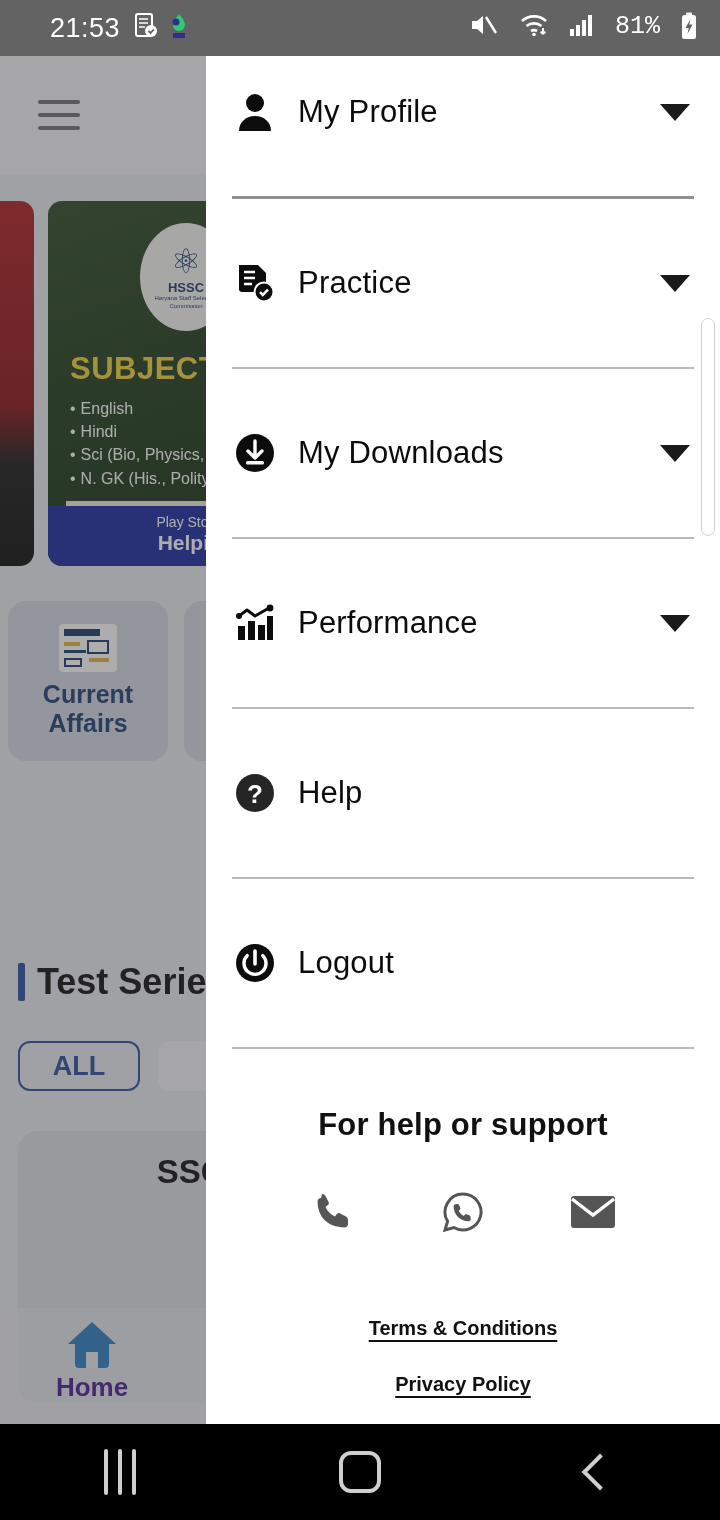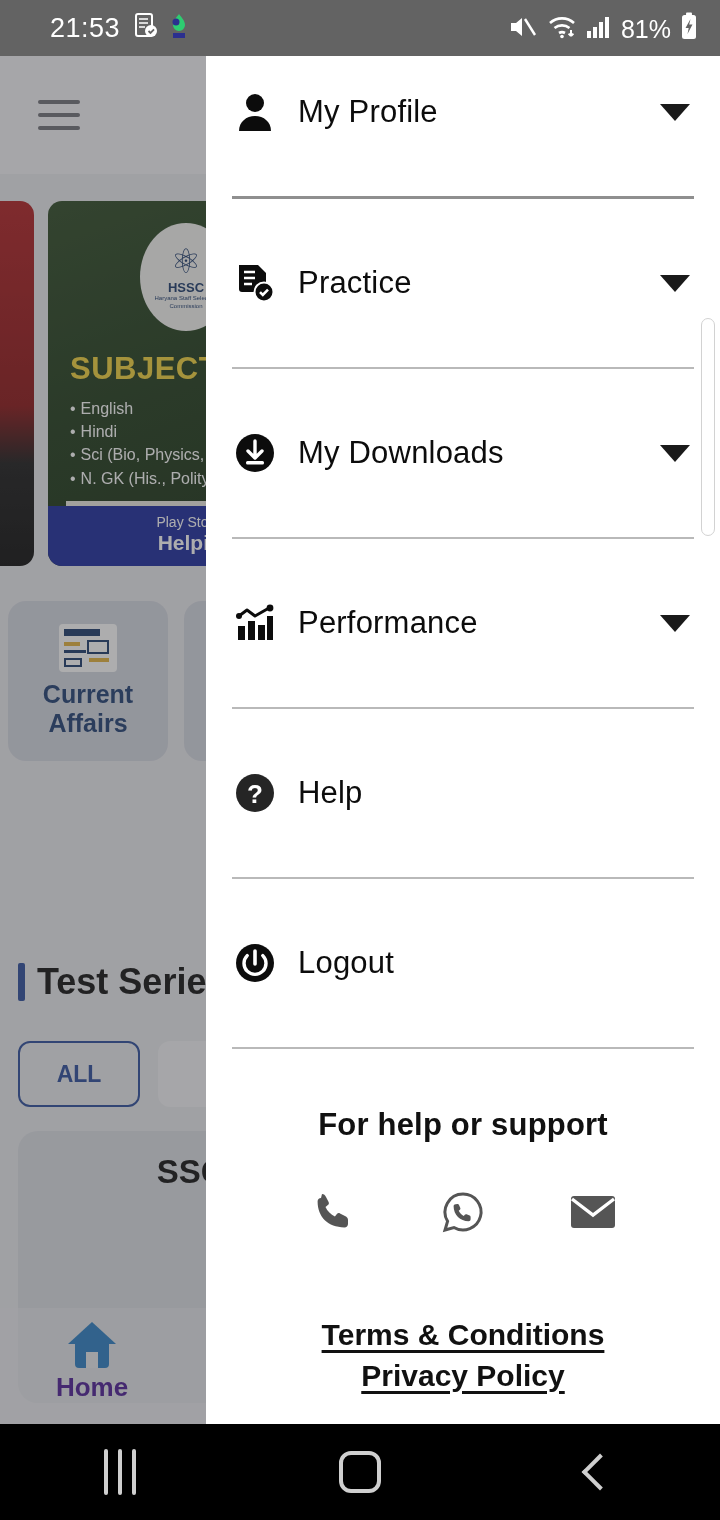--- a/index.html
+++ b/index.html
@@ -9,21 +9,21 @@
   #screen { position:relative; width:720px; height:1520px; overflow:hidden; }
 
   
   .statusbar{
     position:absolute; left:0; top:0; width:720px; height:56px;
     background:#636363; display:flex; align-items:center;
     padding:0 22px 0 50px; color:#fff; z-index:40;
   }
   .sb-clock{ font-size:27px; letter-spacing:.5px; font-weight:400; }
   .sb-left-icons{ display:flex; align-items:center; gap:10px; margin-left:14px; }
-  .sb-right{ margin-left:auto; display:flex; align-items:flex-end; gap:9px; }
+  .sb-right{ margin-left:auto; display:flex; align-items:flex-start; gap:20px;font-family:Liberation Mono, monospace; }
   .sb-batt-text{ font-size:25px; letter-spacing:0; }
 
   
   .app-bg{ position:absolute; left:0; top:56px; width:720px; height:1368px; background:#e9eaee; overflow:hidden; }
   .app-dim{ position:absolute; inset:0; background:rgba(60,60,62,.42); z-index:20; }
 
   .app-topbar{ position:absolute; left:0; top:0; width:720px; height:118px; background:#f3f3f6; }
   .hamburger{ position:absolute; left:38px; top:44px; width:42px; height:30px; display:flex; flex-direction:column; justify-content:space-between; }
   .hamburger i{ display:block; height:4px; background:#6f7178; border-radius:2px; }
 
@@ -58,22 +58,22 @@
   .cat-ico .b4{ left:5px; top:34px; width:18px; height:9px; border:2px solid #1b3a6b; background:#fff; }
   .cat-ico .b5{ left:28px; top:16px; width:22px; height:14px; border:2px solid #1b3a6b; background:#fff; }
   .cat-ico .b6{ left:30px; top:34px; width:20px; height:4px; background:#e3b23c; }
   .cat-label{ color:#1f3f73; font-size:25px; font-weight:bold; text-align:center; line-height:1.15; }
 
   .sec-head{ position:absolute; left:18px; top:905px; display:flex; align-items:center; gap:12px; }
   .sec-bar{ width:7px; height:38px; background:#2b4c9b; border-radius:2px; }
   .sec-title{ font-size:36px; font-weight:bold; color:#111; }
 
   .chips{ position:absolute; left:18px; top:985px; display:flex; gap:18px; }
-  .chip{ min-width:122px; height:66px; border-radius:12px; border:2px solid #2b4c9b; color:#2b4c9b;
-         font-size:23px; font-weight:bold; display:flex; align-items:center; justify-content:center; background:transparent; }
+  .chip{ min-width:122px; height:50px; border-radius:12px; border:2px solid #2b4c9b; color:#2b4c9b;
+         font-size:27px; font-weight:bold; display:flex; align-items:center; justify-content:center; background:transparent; }
   .chip.alt{ border-color:transparent; background:rgba(255,255,255,.45); color:#333; }
 
   .ts-card{ position:absolute; left:18px; top:1075px; width:404px; height:272px; border-radius:20px; background:rgba(214,217,224,.72); }
   .ts-title{ position:absolute; left:0; right:0; top:22px; text-align:center; font-size:33px; font-weight:bold; color:#111; }
   .medal{ position:absolute; right:-22px; top:105px; width:96px; height:96px; border-radius:50%;
           background:radial-gradient(circle at 40% 35%, #d7352f 0%, #a5211c 70%);
           border:9px solid #d9b45e; }
   .medal:after{ content:""; position:absolute; left:-16px; top:74px; width:78px; height:44px;
           background:linear-gradient(180deg,#e3c06a,#c59c3e); clip-path:polygon(0 0,100% 0,78% 100%,50% 72%,22% 100%); }
 
@@ -103,21 +103,21 @@
   .divider.thick{ height:3px; background:#8f8f8f; }
 
   .mi-spacer{ height:34px; }
 
   .support{ margin-top:52px; text-align:center; }
   .support-title{ font-size:31px; font-weight:bold; color:#111; letter-spacing:.2px; }
   .support-icons{ margin-top:42px; display:flex; justify-content:center; gap:76px; }
   .sup-ico{ width:54px; height:54px; display:flex; align-items:center; justify-content:center; }
 
   .legal{ margin-top:76px; text-align:center; }
-  .legal a{ display:block; font-size:30px; font-weight:bold; color:#111; text-decoration:underline; text-underline-offset:5px; line-height:1.35; }
+  .legal a{ display:block; font-size:20px; font-weight:bold; color:#111; text-decoration:underline; text-underline-offset:5px; line-height:1.35;margin-top:29px; }
   .version{ margin-top:30px; font-size:25px; font-weight:bold; color:#111; text-align:center; }
 
   .scrolltrack{ position:absolute; right:5px; top:262px; width:14px; height:218px;
                 border:1.5px solid #d2d2d2; border-radius:8px; background:#fff; }
 
   
   .navbar{ position:absolute; left:0; bottom:0; width:720px; height:96px; background:#000; z-index:50;
            display:flex; align-items:center; justify-content:space-around; }
   .nv{ width:120px; height:60px; display:flex; align-items:center; justify-content:center; }
   .nv-recents{ display:flex; gap:10px; }

